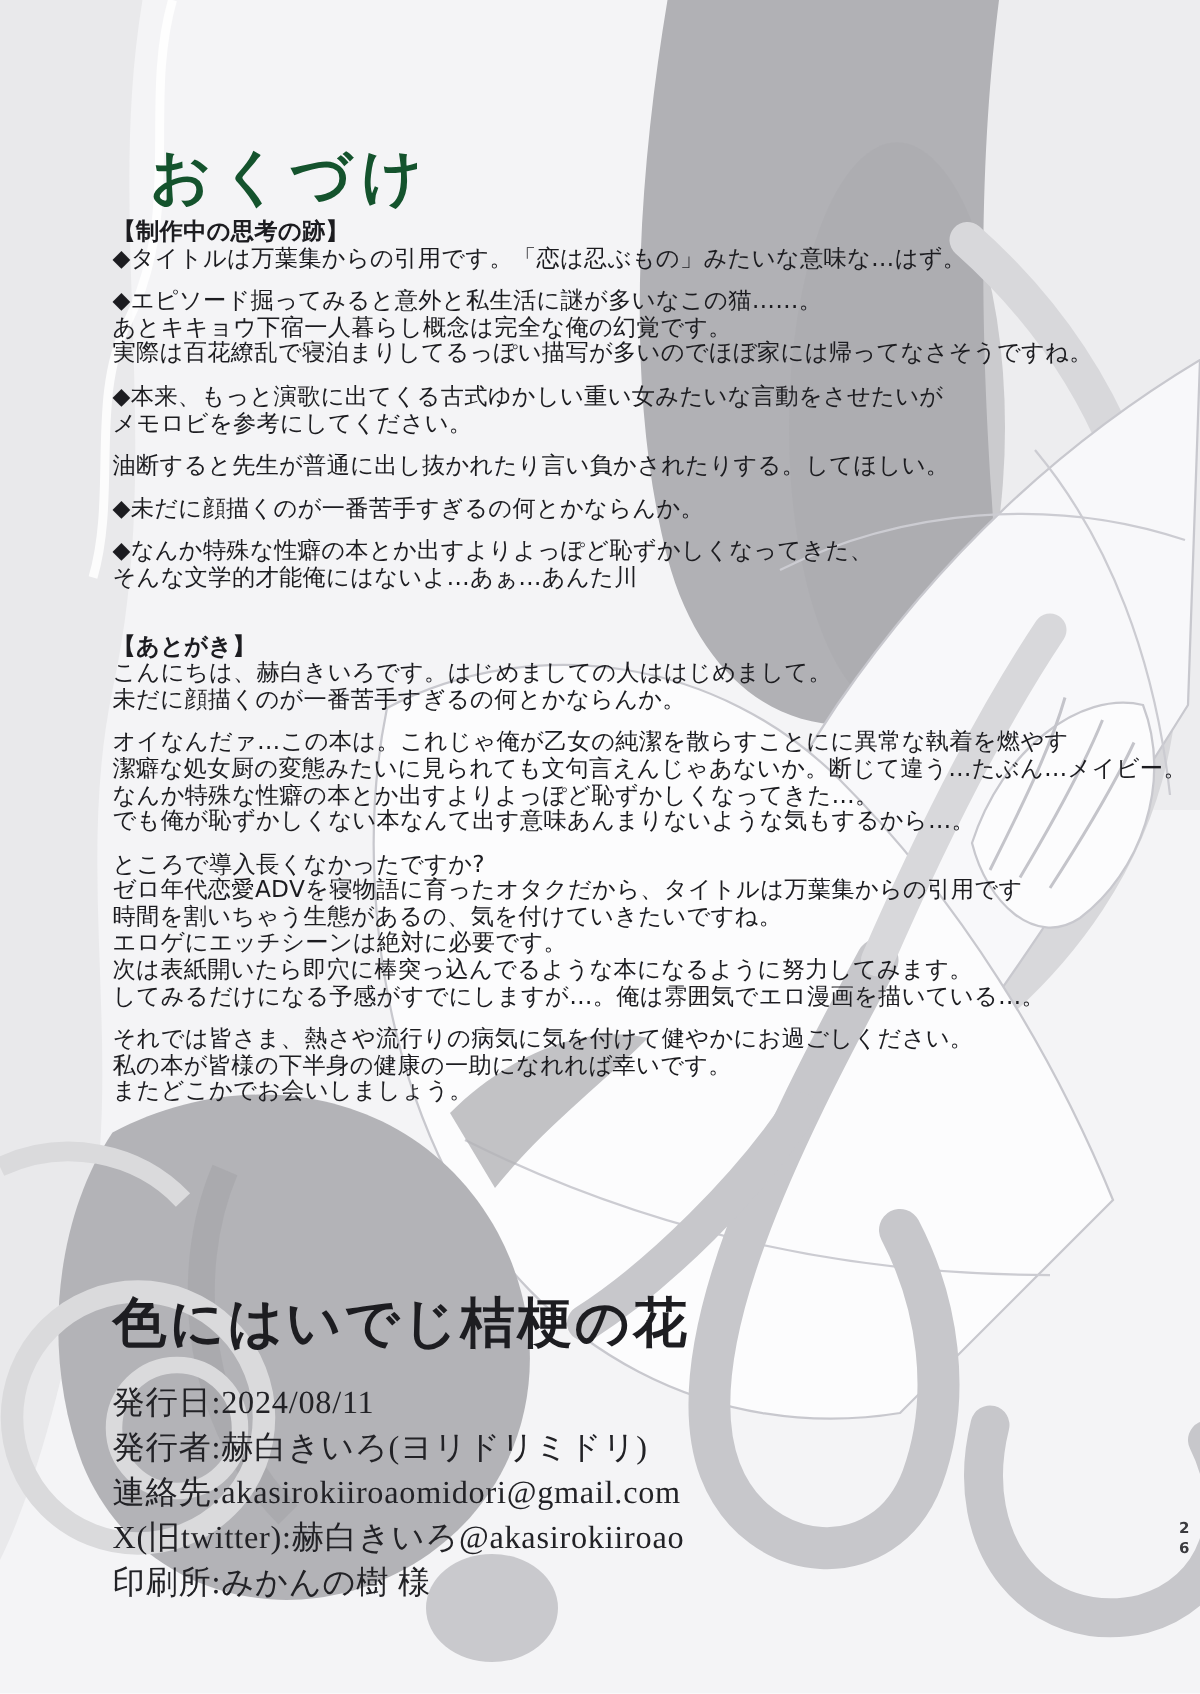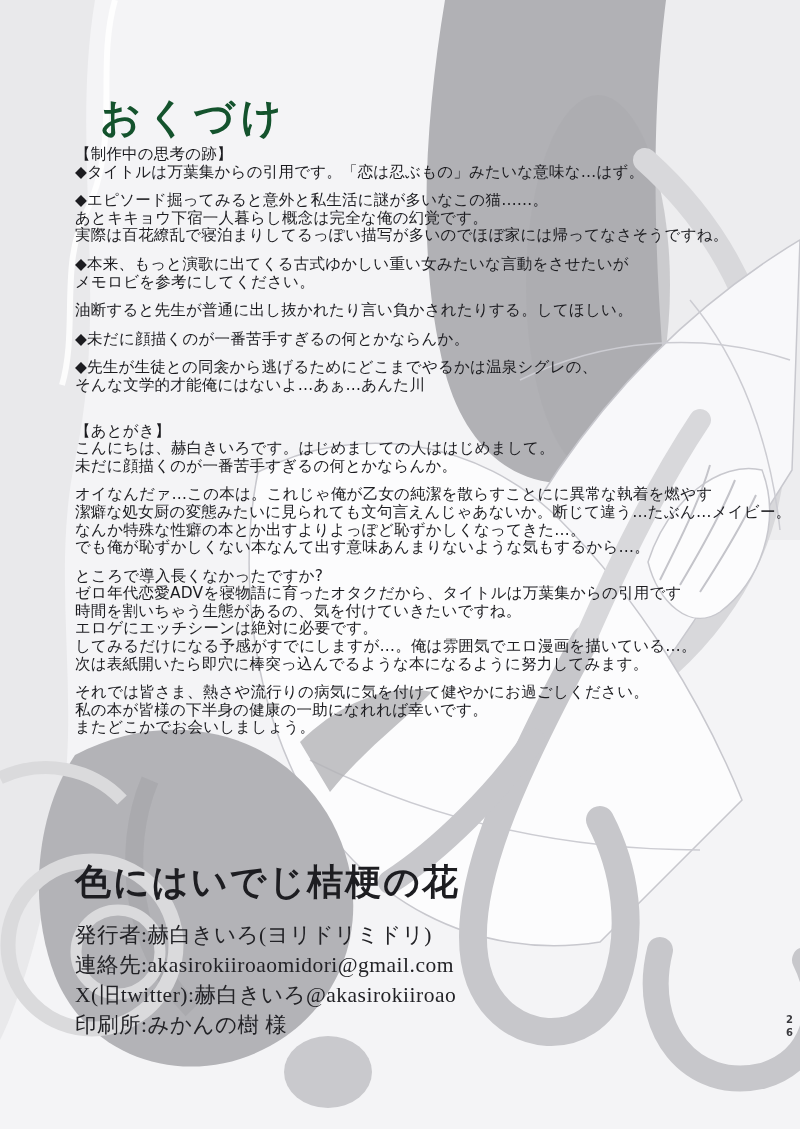--- a/index.html
+++ b/index.html
@@ -11,21 +11,21 @@
   .bg { position:absolute; left:0; top:0; width:800px; height:1129px; }
   .main-title {
     position:absolute; left:84px; top:74px; margin:16px;
     font-size:40px; font-weight:bold; letter-spacing:6px; color:#14532d;
   }
   .text-col {
     position:absolute; left:75px; top:146px; width:700px;
     font-size:15.5px; line-height:17.6px; letter-spacing:0.2px;
     color:#1c1c20;
   }
-  .sec-heading { margin:0; font-weight:normal; font-size:15.5px; }
+  .sec-heading { margin:0; font-weight:bold; font-size:15.5px; }
   .note { margin:0 0 11px 0; }
   .afterword-gap { margin-top:28px; }
   .ln { white-space:nowrap; }
   .colophon {
     position:absolute; left:75px; top:858px; color:#222226;
     font-family:"Liberation Serif","DejaVu Serif",serif;
   }
   .book-title {
     margin:0 0 13px 0; font-size:36px; font-weight:600;
     letter-spacing:2px; color:#1d1d21;
@@ -102,21 +102,21 @@
       <div class="ln">◆本来、もっと演歌に出てくる古式ゆかしい重い女みたいな言動をさせたいが</div>
       <div class="ln">メモロビを参考にしてください。</div>
     </div>
     <div class="note">
       <div class="ln">油断すると先生が普通に出し抜かれたり言い負かされたりする。してほしい。</div>
     </div>
     <div class="note">
       <div class="ln">◆未だに顔描くのが一番苦手すぎるの何とかならんか。</div>
     </div>
     <div class="note">
-      <div class="ln">◆先生が生徒との同衾から逃げるためにどこまでやるかは温泉シグレの、</div>
+      <div class="ln">◆なんか特殊な性癖の本とか出すよりよっぽど恥ずかしくなってきた、</div>
       <div class="ln">そんな文学的才能俺にはないよ…あぁ…あんた川</div>
     </div>
 
     <p class="sec-heading afterword-gap">
       <span class="ln">【あとがき】</span>
     </p>
     <div class="note">
       <div class="ln">こんにちは、赫白きいろです。はじめましての人ははじめまして。</div>
       <div class="ln">未だに顔描くのが一番苦手すぎるの何とかならんか。</div>
     </div>
@@ -124,32 +124,33 @@
       <div class="ln">オイなんだァ…この本は。これじゃ俺が乙女の純潔を散らすことにに異常な執着を燃やす</div>
       <div class="ln">潔癖な処女厨の変態みたいに見られても文句言えんじゃあないか。断じて違う…たぶん…メイビー。</div>
       <div class="ln">なんか特殊な性癖の本とか出すよりよっぽど恥ずかしくなってきた…。</div>
       <div class="ln">でも俺が恥ずかしくない本なんて出す意味あんまりないような気もするから…。</div>
     </div>
     <div class="note">
       <div class="ln">ところで導入長くなかったですか?</div>
       <div class="ln">ゼロ年代恋愛ADVを寝物語に育ったオタクだから、タイトルは万葉集からの引用です</div>
       <div class="ln">時間を割いちゃう生態があるの、気を付けていきたいですね。</div>
       <div class="ln">エロゲにエッチシーンは絶対に必要です。</div>
+      <div class="ln">次は表紙開いたら即穴に棒突っ込んでるような本になるように努力してみます。</div>
       <div class="ln">してみるだけになる予感がすでにしますが…。俺は雰囲気でエロ漫画を描いている…。</div>
-      <div class="ln">次は表紙開いたら即穴に棒突っ込んでるような本になるように努力してみます。</div>
     </div>
     <div class="note">
       <div class="ln">それでは皆さま、熱さや流行りの病気に気を付けて健やかにお過ごしください。</div>
       <div class="ln">私の本が皆様の下半身の健康の一助になれれば幸いです。</div>
       <div class="ln">またどこかでお会いしましょう。</div>
     </div>
   </div>
 
   <div class="colophon">
     <h2 class="book-title">色にはいでじ桔梗の花</h2>
+    <div class="col-line">発行日:2024/08/11</div>
     <div class="col-line">発行者:赫白きいろ(ヨリドリミドリ)</div>
     <div class="col-line">連絡先:akasirokiiroaomidori@gmail.com</div>
     <div class="col-line">X(旧twitter):赫白きいろ@akasirokiiroao</div>
     <div class="col-line">印刷所:みかんの樹 様</div>
   </div>
 
   <div class="page-num">26</div>
 
 </div>
 

